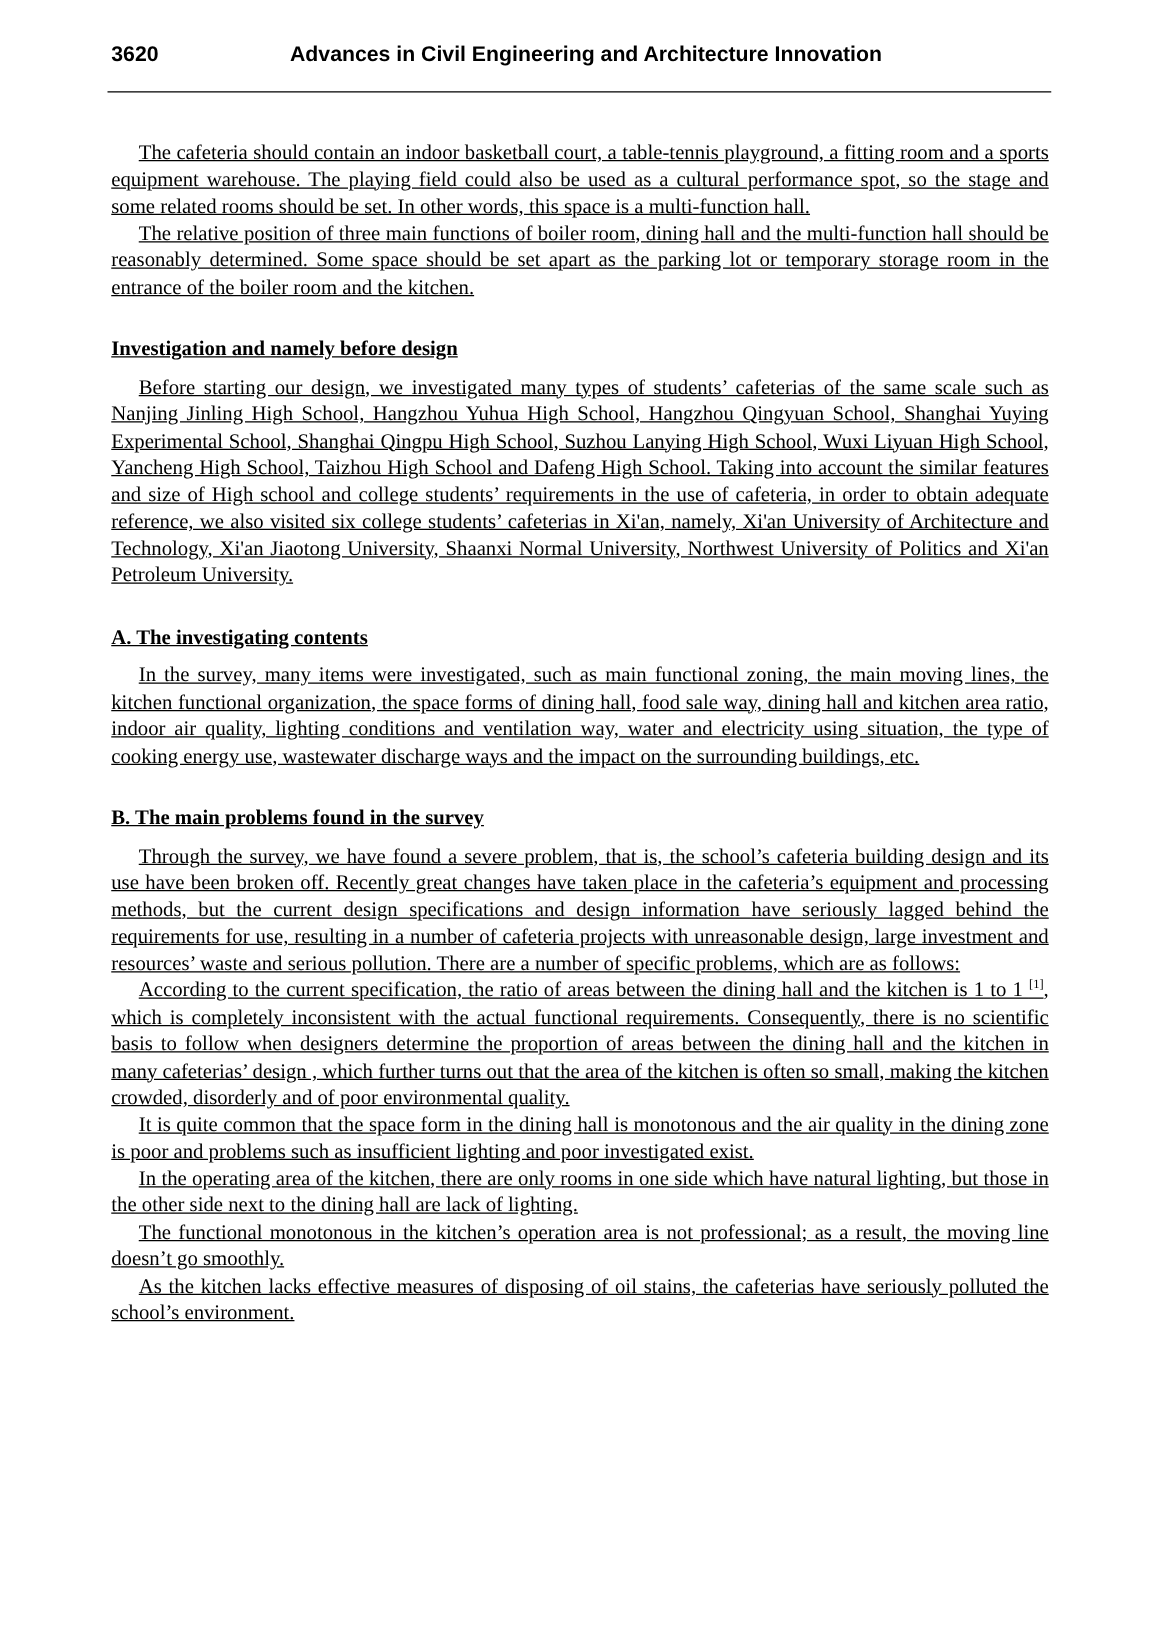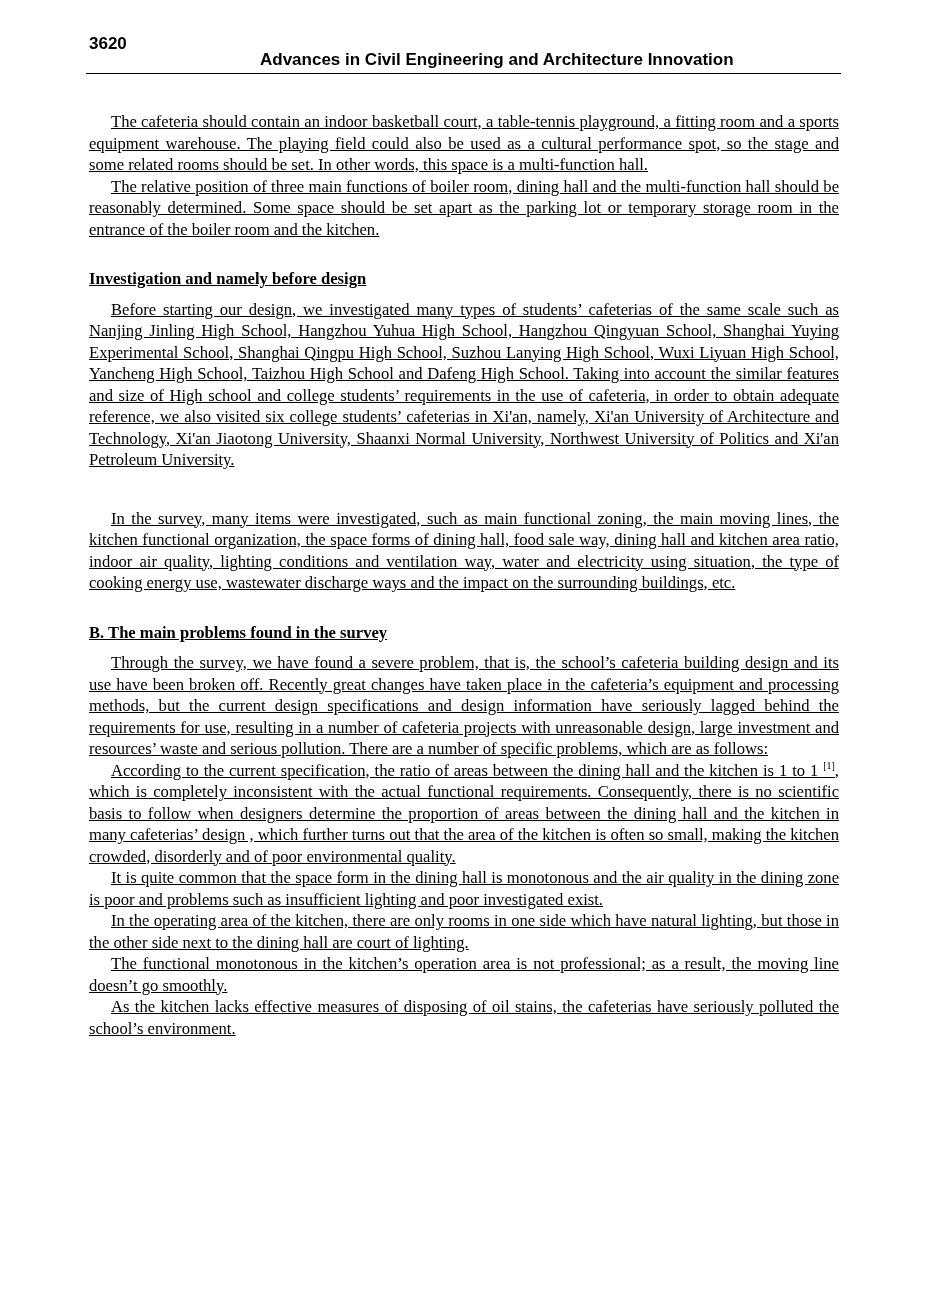--- a/index.html
+++ b/index.html
@@ -1,19 +1,19 @@
 <!DOCTYPE html>
 <html><head>
 <meta charset="utf-8">
 <style>
   html, body { margin: 0; padding: 0; background: #ffffff; }
   body { width: 925px; height: 1309px; position: relative; overflow: hidden; color: #000; }
   .header { position: absolute; left: 89px; top: 34px; width: 752px; height: 22px; font-family: "Liberation Sans", sans-serif; font-weight: bold; font-size: 17px; }
   .header .pgnum { position: absolute; left: 0; top: 0; }
-  .header .journal { position: absolute; left: 143px; top: 16px; white-space: nowrap; margin-left: 28px; }
+  .header .journal { position: absolute; left: 143px; top: 0; white-space: nowrap; }
   .rule { position: absolute; left: 86px; top: 73px; width: 755px; height: 0; border-top: 1.6px solid #000; }
   .content { position: absolute; left: 89px; top: 111px; width: 750px; font-family: "Liberation Serif", serif; font-size: 16.6px; line-height: 21.5px; text-decoration: underline; }
   .content p { margin: 0; text-align: justify; text-indent: 22px; }
   .content h2 { margin: 0; font-size: 16.6px; font-weight: bold; line-height: 21.5px; }
   .gap-before-heading { height: 28px; }
   .gap-after-heading { height: 9px; }
   sup { font-size: 10px; line-height: 0; vertical-align: super; }
 </style>
 </head>
 <body>
@@ -27,25 +27,26 @@
 <div class="content">
   <p>The cafeteria should contain an indoor basketball court, a table-tennis playground, a fitting room and a sports equipment warehouse. The playing field could also be used as a cultural performance spot, so the stage and some related rooms should be set. In other words, this space is a multi-function hall.</p>
   <p>The relative position of three main functions of boiler room, dining hall and the multi-function hall should be reasonably determined. Some space should be set apart as the parking lot or temporary storage room in the entrance of the boiler room and the kitchen.</p>
 
   <div class="gap-before-heading"></div>
   <h2>Investigation and namely before design</h2>
   <div class="gap-after-heading"></div>
   <p>Before starting our design, we investigated many types of students’ cafeterias of the same scale such as Nanjing Jinling High School, Hangzhou Yuhua High School, Hangzhou Qingyuan School, Shanghai Yuying Experimental School, Shanghai Qingpu High School, Suzhou Lanying High School, Wuxi Liyuan High School, Yancheng High School, Taizhou High School and Dafeng High School. Taking into account the similar features and size of High school and college students’ requirements in the use of cafeteria, in order to obtain adequate reference, we also visited six college students’ cafeterias in Xi'an, namely, Xi'an University of Architecture and Technology, Xi'an Jiaotong University, Shaanxi Normal University, Northwest University of Politics and Xi'an Petroleum University.</p>
 
   <div class="gap-before-heading"></div>
+  <h2>A. The investigating contents</h2>
   <div class="gap-after-heading"></div>
   <p>In the survey, many items were investigated, such as main functional zoning, the main moving lines, the kitchen functional organization, the space forms of dining hall, food sale way, dining hall and kitchen area ratio, indoor air quality, lighting conditions and ventilation way, water and electricity using situation, the type of cooking energy use, wastewater discharge ways and the impact on the surrounding buildings, etc.</p>
 
   <div class="gap-before-heading"></div>
   <h2>B. The main problems found in the survey</h2>
   <div class="gap-after-heading"></div>
   <p>Through the survey, we have found a severe problem, that is, the school’s cafeteria building design and its use have been broken off. Recently great changes have taken place in the cafeteria’s equipment and processing methods, but the current design specifications and design information have seriously lagged behind the requirements for use, resulting in a number of cafeteria projects with unreasonable design, large investment and resources’ waste and serious pollution. There are a number of specific problems, which are as follows:</p>
   <p><span>According to the current specification, the ratio of areas between the dining hall and the kitchen is 1 to 1 </span><sup>[1]</sup><span>, which is completely inconsistent with the actual functional requirements. Consequently, there is no scientific basis to follow when designers determine the proportion of areas between the dining hall and the kitchen in many cafeterias’ design , which further turns out that the area of the kitchen is often so small, making the kitchen crowded, disorderly and of poor environmental quality.</span></p>
   <p>It is quite common that the space form in the dining hall is monotonous and the air quality in the dining zone is poor and problems such as insufficient lighting and poor investigated exist.</p>
-  <p>In the operating area of the kitchen, there are only rooms in one side which have natural lighting, but those in the other side next to the dining hall are court of lighting.</p>
+  <p>In the operating area of the kitchen, there are only rooms in one side which have natural lighting, but those in the other side next to the dining hall are lack of lighting.</p>
   <p>The functional monotonous in the kitchen’s operation area is not professional; as a result, the moving line doesn’t go smoothly.</p>
   <p>As the kitchen lacks effective measures of disposing of oil stains, the cafeterias have seriously polluted the school’s environment.</p>
 </div>
 
 </body></html>

